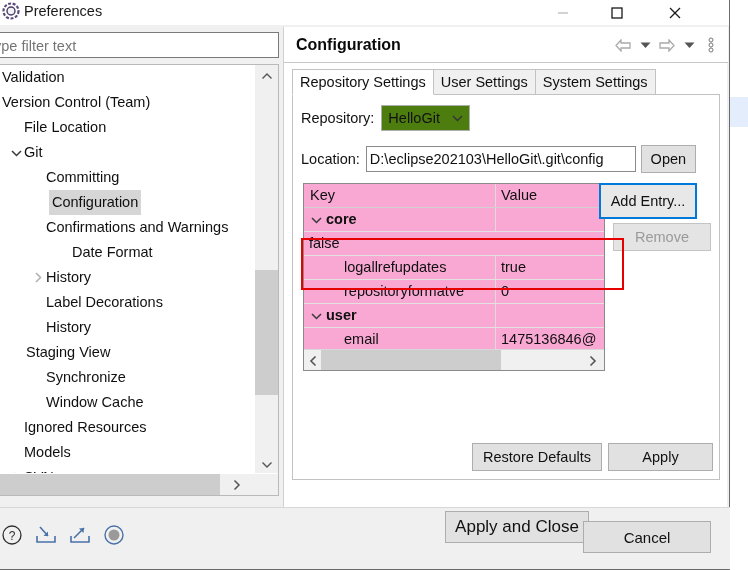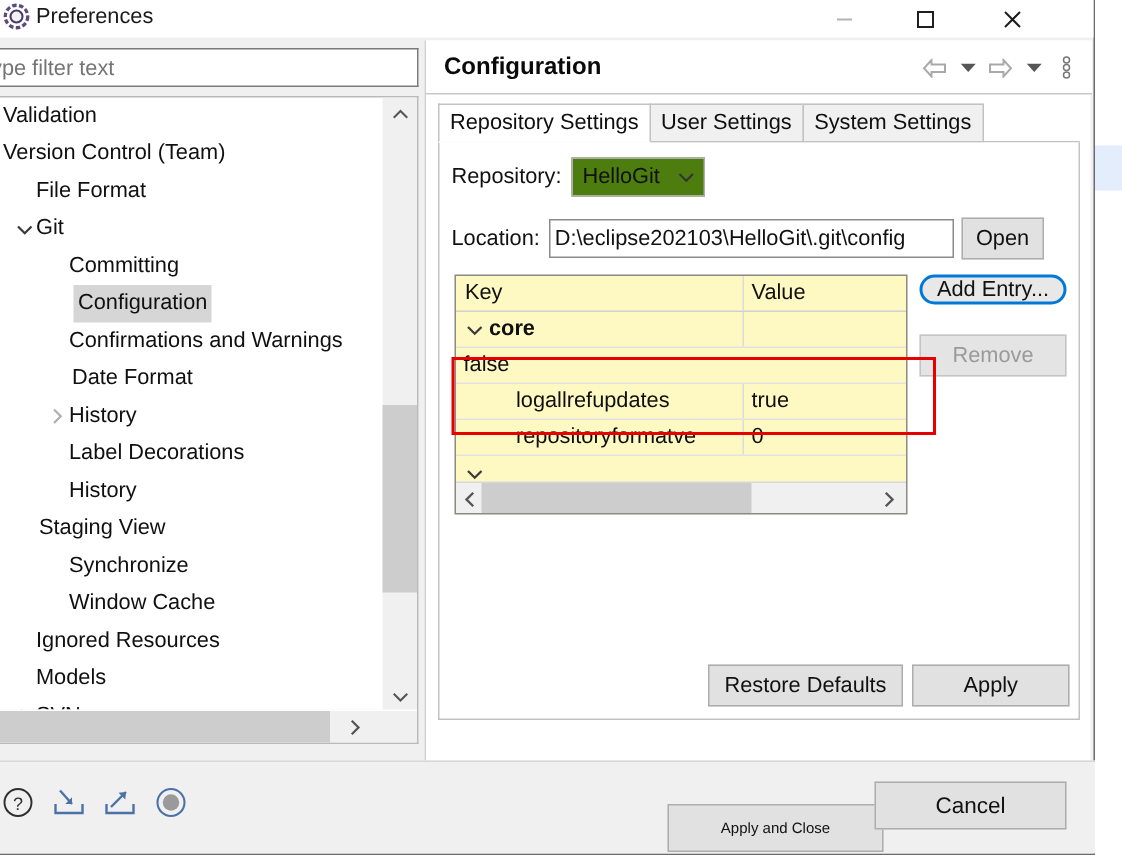--- a/index.html
+++ b/index.html
@@ -274,23 +274,23 @@
   .btn.focus { border: 2px solid #0078d7; background: #e8e8e8; }
   .btn-open {
     margin-left: 5px;
     width: 55px; height: 28px;
   }
 
   
   .tablebox {
     position: absolute;
     left: 10px; top: 88px;
-    width: 302px; height: 160px;
+    width: 302px; height: 188px;
     border: 1px solid #8a8a8a;
-    background: #fef9c3;
+    background: #f9a8d4;
     overflow: hidden;
   }
   .tbl-grid { position: absolute; left:0; top:0; width:300px; }
   .tr {
     position: relative;
     height: 24px;
     border-bottom: 1px solid #e2e2e2;
     display: flex;
     font-size: 14.5px;
     color: #101010;
@@ -337,22 +337,22 @@
     position: absolute;
     left: 8px; top: 143px;
     width: 323px; height: 52px;
     border: 2px solid #e60000;
     pointer-events: none;
     z-index: 20;
   }
 
   
   .btn-add {
-    position: absolute; left: 320px; top: 88px;
-    width: 98px; height: 20px; border-radius: 14px;
+    position: absolute; left: 306px; top: 88px;
+    width: 98px; height: 36px;
   }
   .btn-remove {
     position: absolute; left: 320px; top: 128px;
     width: 98px; height: 28px;
   }
 
   
   .btn-restore {
     position: absolute; left: 179px; top: 348px;
     width: 130px; height: 28px;
@@ -369,23 +369,23 @@
     width: 742px; height: 62px;
     background: #f0f0f0;
     border-top: 1px solid #d8d8d8;
   }
   .bottom-icons {
     position: absolute; left: 12px; top: 15px;
     display: flex; align-items: center; gap: 10px;
   }
   .bicon { width: 24px; height: 24px; display:flex; align-items:center; justify-content:center; }
   .btn-applyclose {
-    position: absolute; left: 457px; top: 28px;
+    position: absolute; left: 457px; top: 3px;
     width: 144px; height: 32px;
-    font-size: 10px;
+    font-size: 17px;
   }
   .btn-cancel {
     position: absolute; left: 595px; top: 13px;
     width: 128px; height: 32px;
     font-size: 15px;
   }
 </style>
 </head>
 <body>
 
@@ -432,41 +432,41 @@
       <div class="treebox">
         <div class="treelist" id="tree-list">
             <div class="trow">
               <span class="lbl" style="margin-left: 14px;">Validation</span>
             </div>
             <div class="trow">
               <span class="twisty" style="left: -2px;"></span>
               <span class="lbl" style="margin-left: 14px;">Version Control (Team)</span>
             </div>
             <div class="trow">
-              <span class="lbl" style="margin-left: 36px;">File Format</span>
+              <span class="lbl" style="margin-left: 36px;">File Location</span>
             </div>
             <div class="trow">
               <span class="twisty" style="left: 20px;">
                 <svg width="11" height="8" viewBox="0 0 11 8">
                   <polyline points="1,2 5.5,6.5 10,2" fill="none" stroke="#3a3a3a" stroke-width="1.5"></polyline>
                 </svg>
               </span>
               <span class="lbl" style="margin-left: 36px;">Git</span>
             </div>
             <div class="trow">
               <span class="lbl" style="margin-left: 58px;">Committing</span>
             </div>
             <div class="trow sel">
               <span class="lbl" style="margin-left: 61px;">Configuration</span>
             </div>
             <div class="trow">
               <span class="lbl" style="margin-left: 58px;">Confirmations and Warnings</span>
             </div>
             <div class="trow">
-              <span class="lbl" style="margin-left: 60px;">Date Format</span>
+              <span class="lbl" style="margin-left: 84px;">Date Format</span>
             </div>
             <div class="trow">
               <span class="twisty" style="left: 42px;">
                 <svg width="8" height="11" viewBox="0 0 8 11">
                   <polyline points="2,1 6.5,5.5 2,10" fill="none" stroke="#b0b0b0" stroke-width="1.5"></polyline>
                 </svg>
               </span>
               <span class="lbl" style="margin-left: 58px;">History</span>
             </div>
             <div class="trow">
@@ -617,20 +617,21 @@
               <div class="tr">
                 <div class="td-key indent">repositoryformatve</div>
                 <div class="td-val">0</div>
               </div>
               <div class="tr">
                 <span class="sect-twisty">
                   <svg width="11" height="8" viewBox="0 0 11 8">
                     <polyline points="1,2 5.5,6.5 10,2" fill="none" stroke="#3a3a3a" stroke-width="1.5"></polyline>
                   </svg>
                 </span>
+                <div class="td-key section">user</div>
                 <div class="td-val"></div>
               </div>
               <div class="tr">
                 <div class="td-key indent">email</div>
                 <div class="td-val">1475136846@</div>
               </div>
               <div class="tr">
                 <div class="td-key indent">name</div>
                 <div class="td-val">yyangjian</div>
               </div>

